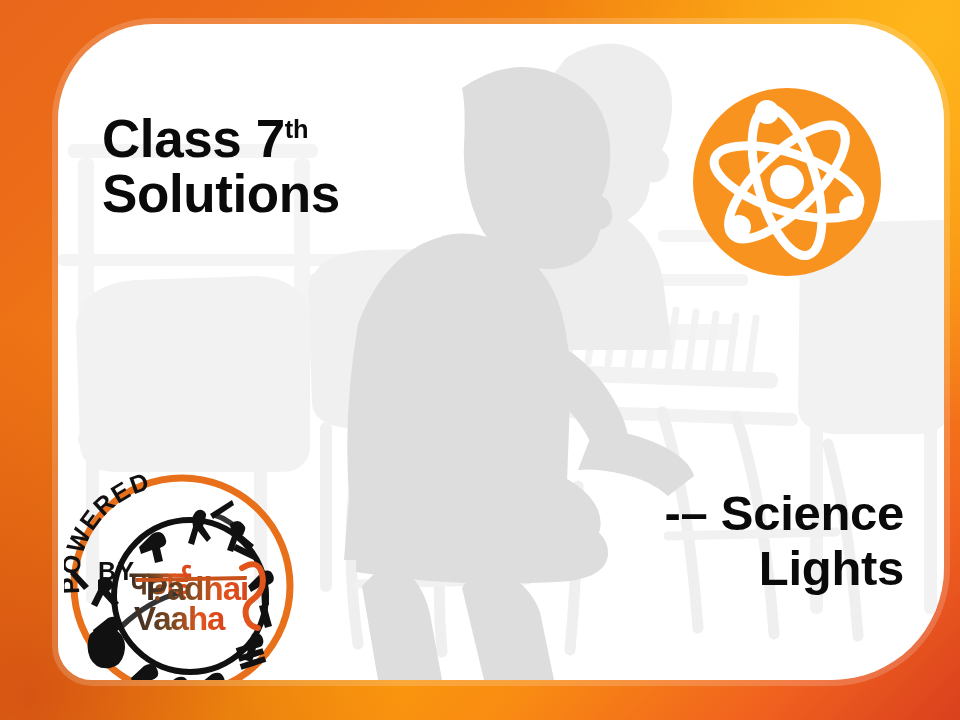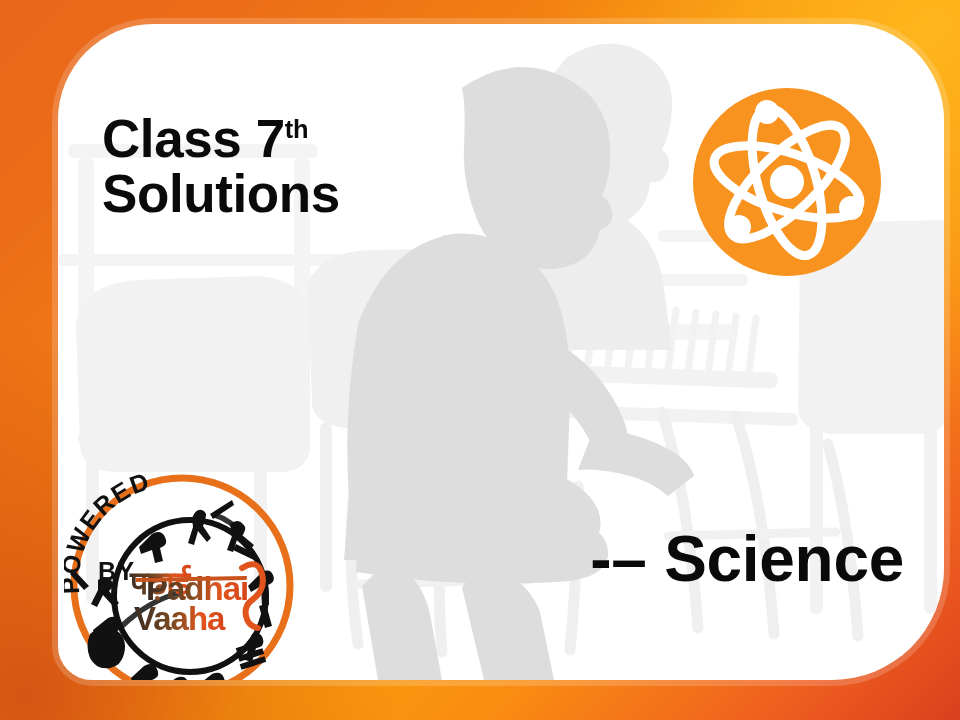--- a/index.html
+++ b/index.html
@@ -55,21 +55,21 @@
     line-height:1.03;
     letter-spacing:-0.4px;
   }
   #headline .ln{display:block;white-space:nowrap;}
   #headline sup{font-size:.48em;vertical-align:super;line-height:0;font-weight:bold;}
 
   
   #credit{
     position:absolute;right:40px;bottom:84px;width:460px;
     z-index:6;text-align:right;
-    color:#0a0a0a;font-weight:bold;font-size:64px;line-height:1.12;
+    color:#0a0a0a;font-weight:bold;font-size:49px;line-height:1.12;
     letter-spacing:-0.3px;
   }
   #credit .ln{display:block;}
 
   
   #atom{
     position:absolute;left:633px;top:62px;width:192px;height:192px;
     z-index:6;
   }
   #atom svg{display:block;width:192px;height:192px;}
@@ -212,20 +212,21 @@
         </g>
         <circle cx="96" cy="96" r="17" fill="#FFFFFF"></circle>
         <circle cx="76" cy="26" r="12" fill="#FFFFFF"></circle>
         <circle cx="160" cy="122" r="12" fill="#FFFFFF"></circle>
         <circle cx="48" cy="141" r="12" fill="#FFFFFF"></circle>
       </svg>
     </div>
 
     <div id="credit">
       <span class="ln">-– Science</span>
+      <span class="ln">Lights</span>
     </div>
 
     <div id="logo">
       <svg viewBox="0 0 236 236" aria-hidden="true">
         <defs>
           <path id="arcPowered" d="M 22 150 A 96 96 0 0 1 150 26" fill="none"></path>
           <linearGradient id="brandGrad" x1="0" y1="0" x2="1" y2="0">
             <stop offset="0%" stop-color="#3B2B22"></stop>
             <stop offset="42%" stop-color="#7A4A22"></stop>
             <stop offset="72%" stop-color="#E1551D"></stop>

